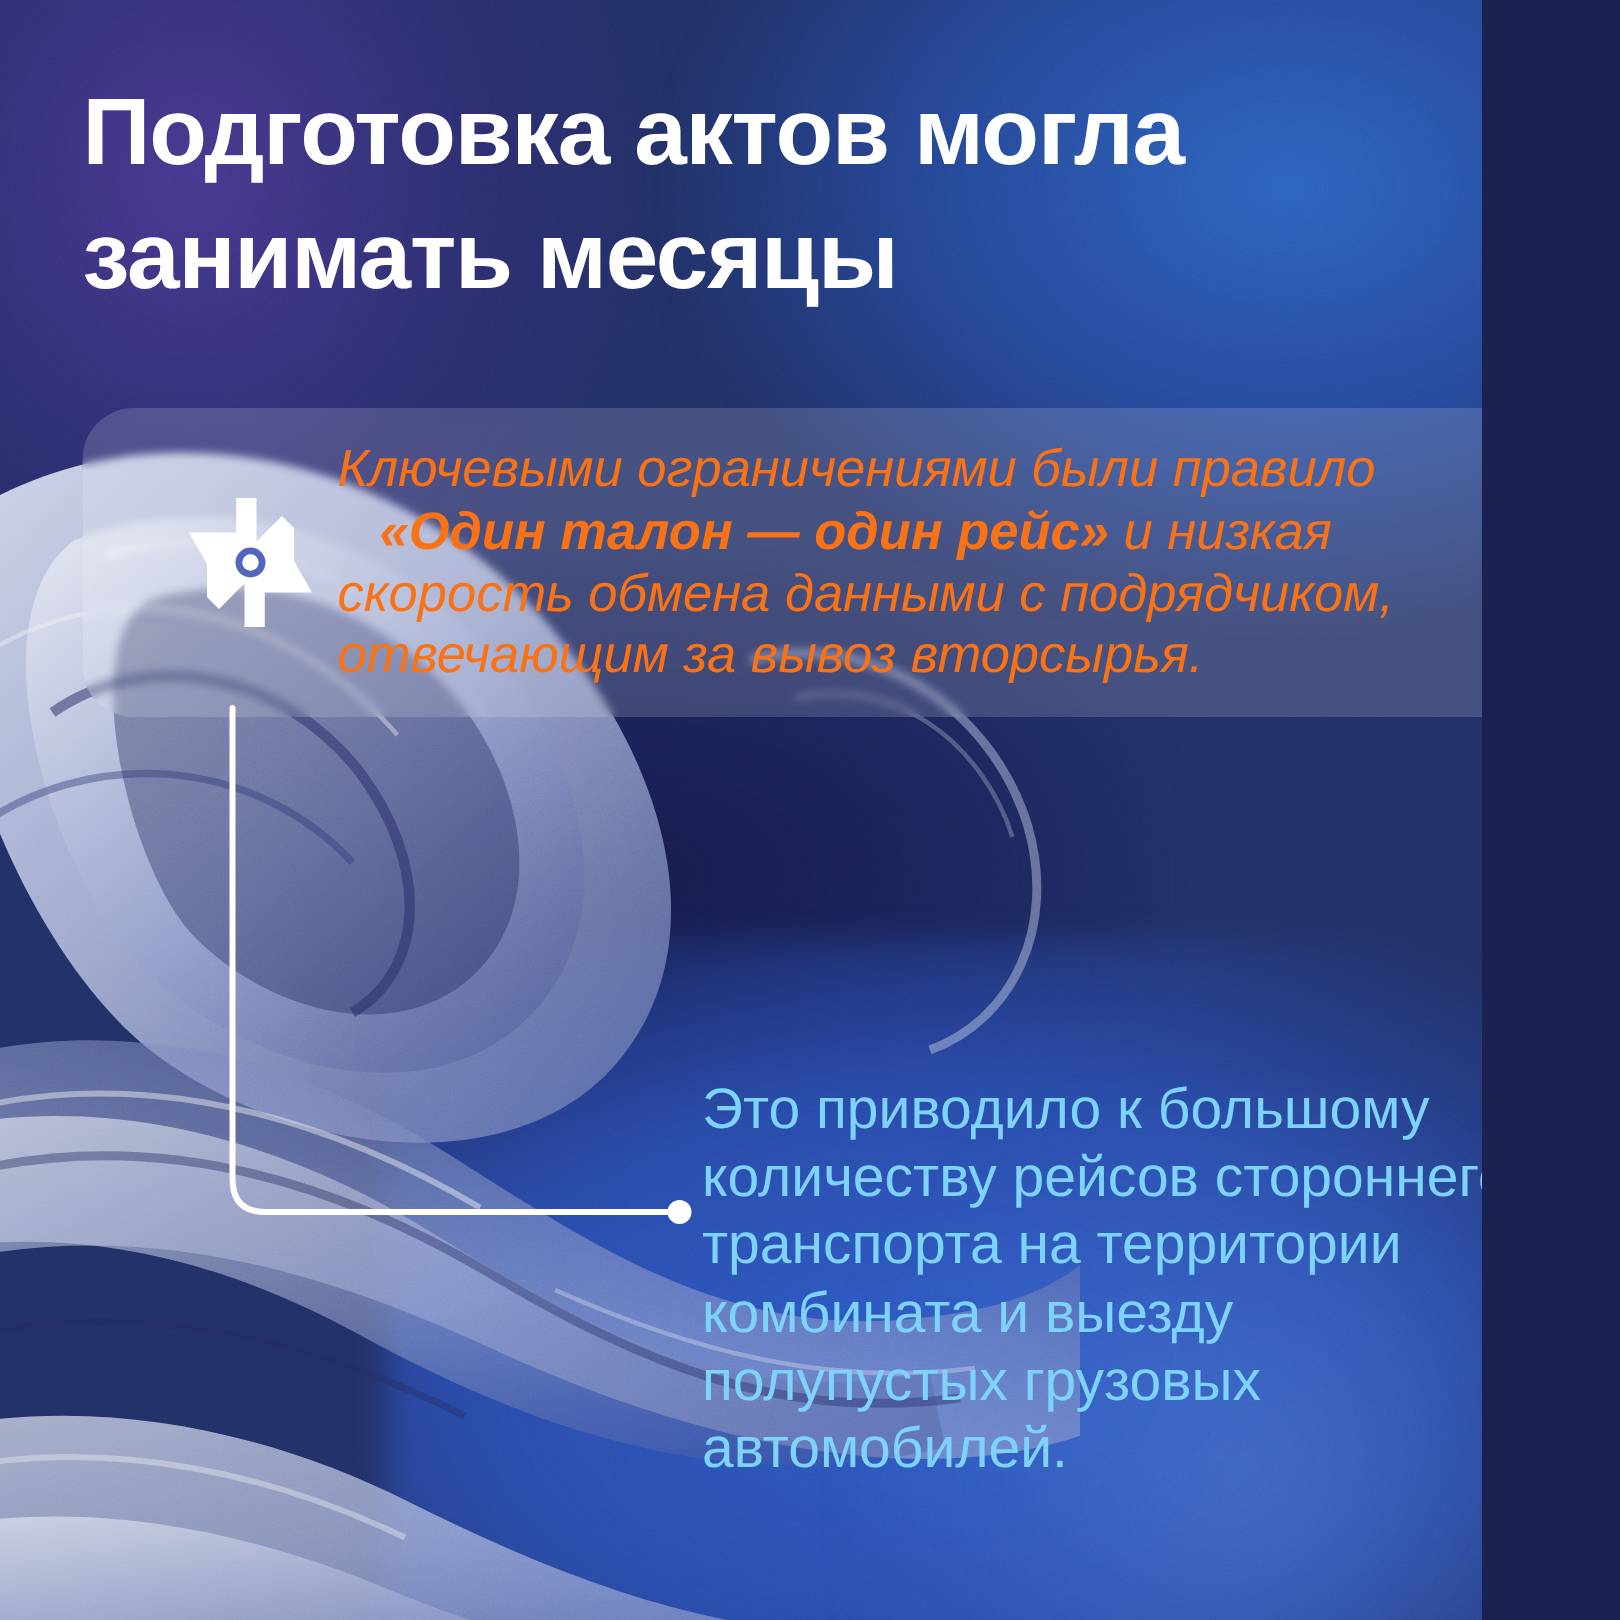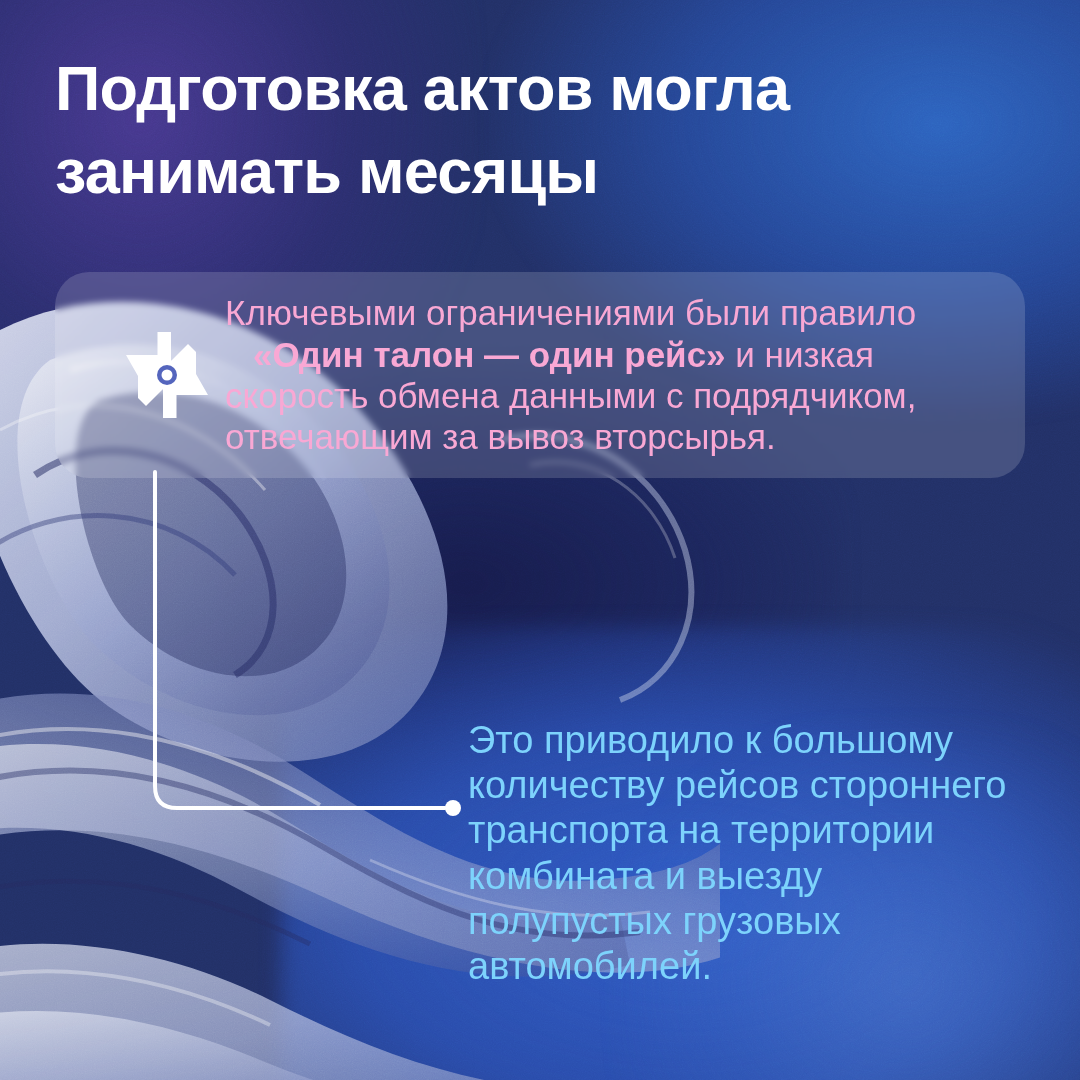--- a/index.html
+++ b/index.html
@@ -4,21 +4,21 @@
 <title>Подготовка актов могла занимать месяцы</title>
 <style>
   html, body {
     margin: 0;
     padding: 0;
     background: #1b2150;
   }
 
   #slide {
     position: relative;
-    width: 1080px;
+    width: 988px;
     height: 1080px;
     overflow: hidden;
     font-family: "Liberation Sans", "DejaVu Sans", sans-serif;
     background: #223066;
     -webkit-font-smoothing: antialiased;
   }
 
   
   .bg-base {
     position: absolute;
@@ -152,25 +152,26 @@
     width: 108px;
     margin-left: 58px;
     display: flex;
     align-items: center;
     justify-content: center;
   }
   .card-text {
     flex: 1 1 auto;
     margin-left: 4px;
     margin-right: 42px;
-    color: #f9a8d4;
+    color: #f97316;
     font-size: 35px;
     font-weight: 400;
     line-height: 1.18;
     white-space: pre-line;
+    font-style: italic;
   }
   .card-text b { font-weight: 700; margin-left: 28px; }
 
   
   .connector {
     position: absolute;
     left: 140px;
     top: 468px;
     width: 340px;
     height: 360px;

